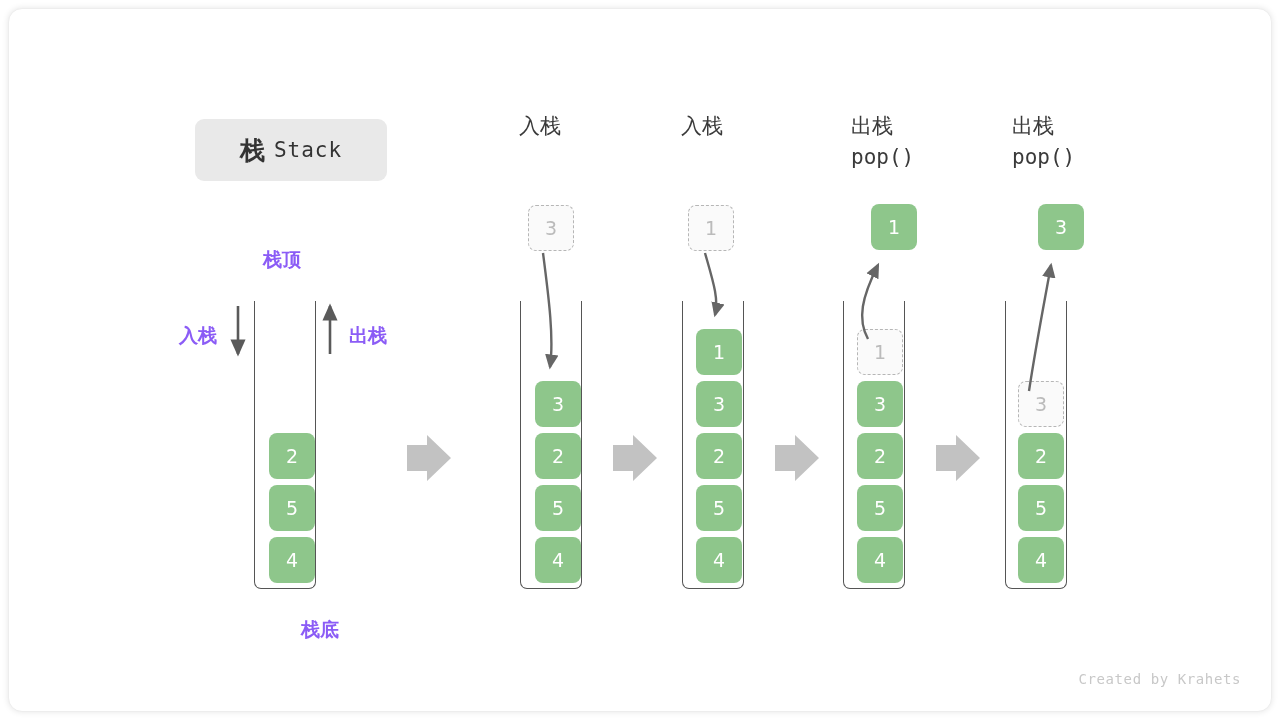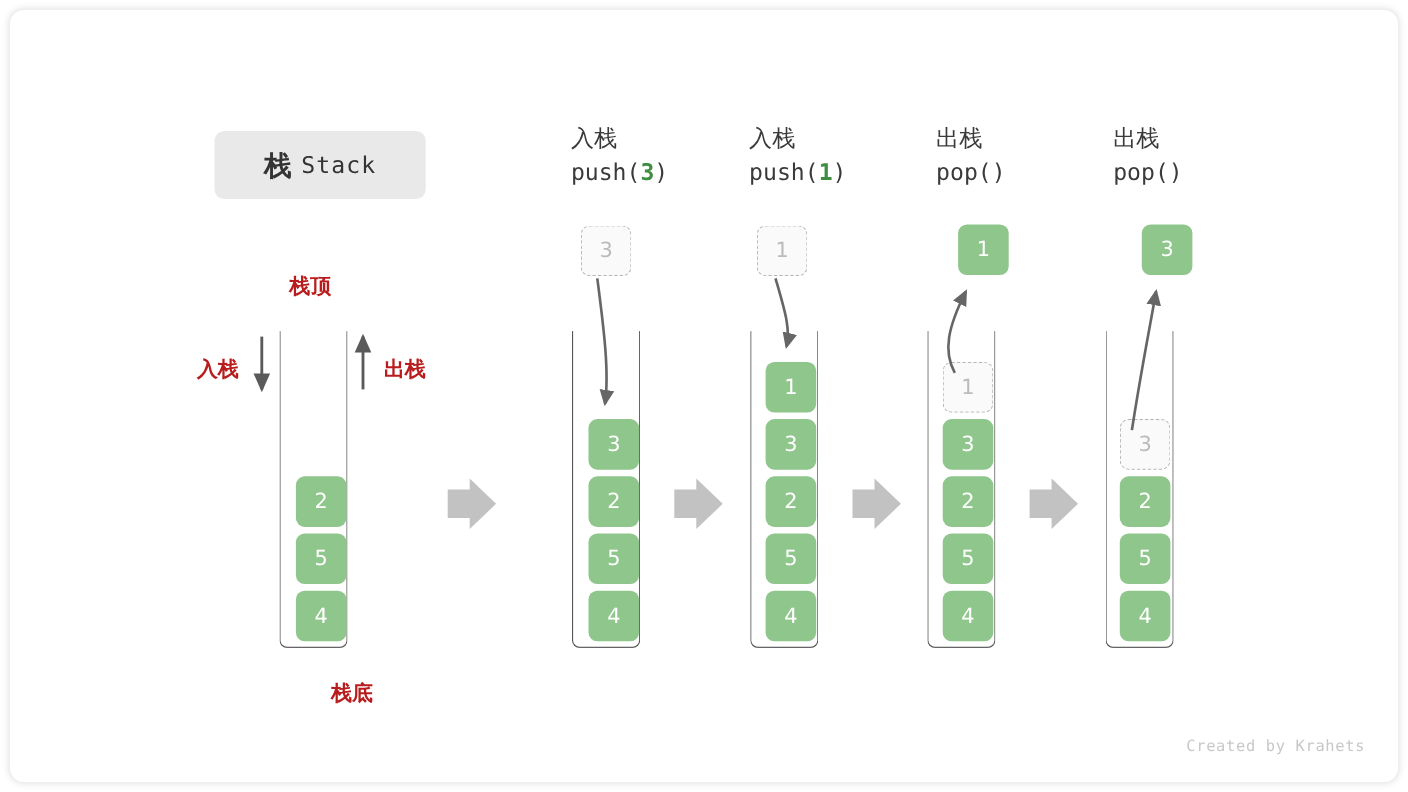--- a/index.html
+++ b/index.html
@@ -54,21 +54,21 @@
     margin-left: 9px;
     letter-spacing: 1px;
   }
 
   
   .cn-bold {
     position: absolute;
     font-family: "DejaVu Sans", "Liberation Sans", sans-serif;
     font-weight: bold;
     font-size: 19px;
-    color: #b91c1c;
+    color: #8b5cf6;
     white-space: nowrap;
   }
 
   
   .stack-box {
     position: absolute;
     box-sizing: border-box;
     border-left: 1.6px solid #555555;
     border-right: 1.6px solid #555555;
     border-bottom: 1.6px solid #555555;
@@ -154,26 +154,24 @@
     <span class="t-en">Stack</span>
   </div>
 
   <div class="cn-bold" style="left:254px; top:238px;">栈顶</div>
   <div class="cn-bold" style="left:254px; top:608px;margin-left:38px;">栈底</div>
   <div class="cn-bold" style="left:170px; top:314px;">入栈</div>
   <div class="cn-bold" style="left:340px; top:314px;">出栈</div>
 
   <div class="col-head" style="left:510px; top:102px;">
     <div class="line1">入栈</div>
-    <div class="line2"><span>push(</span><span class="arg">3</span><span>)</span></div>
   </div>
 
   <div class="col-head" style="left:672px; top:102px;">
     <div class="line1">入栈</div>
-    <div class="line2"><span>push(</span><span class="arg">1</span><span>)</span></div>
   </div>
 
   <div class="col-head" style="left:842px; top:102px;">
     <div class="line1">出栈</div>
     <div class="line2"><span>pop(</span><span class="arg"></span><span>)</span></div>
   </div>
 
   <div class="col-head" style="left:1003px; top:102px;">
     <div class="line1">出栈</div>
     <div class="line2"><span>pop(</span><span class="arg"></span><span>)</span></div>

